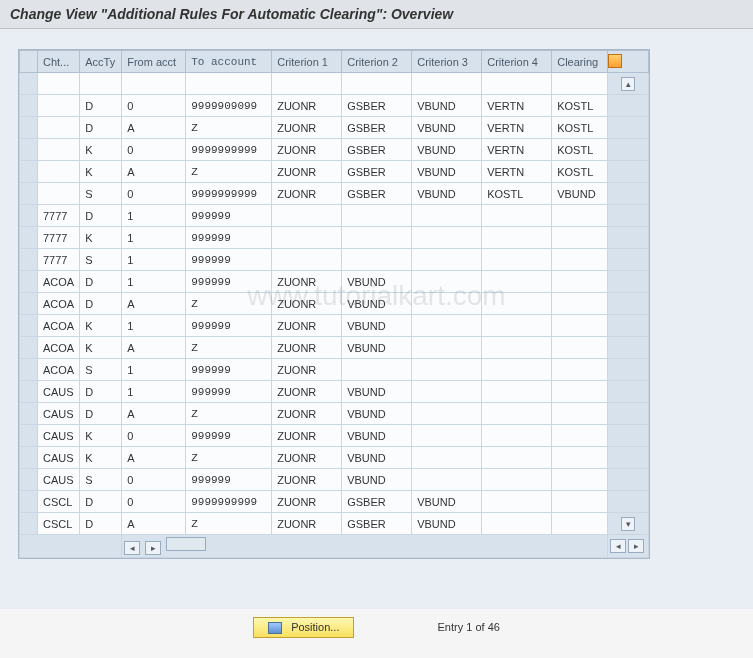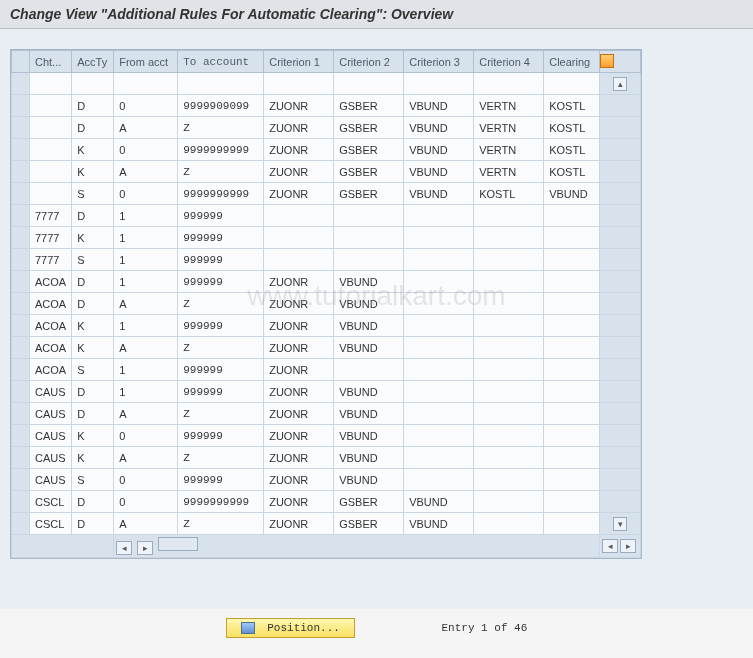--- a/index.html
+++ b/index.html
@@ -16,21 +16,21 @@
     background: #e0e4e8;
     border-bottom: 1px solid #c0c0c0;
     padding: 6px 10px;
     font-weight: bold;
     font-style: italic;
     font-size: 14px;
     color: #333;
   }
   .content-area {
     background: #e8eef4;
-    padding: 20px 10px 10px 10px;
+    padding: 20px 10px 10px 18px;
     height: 580px;
   }
   .table-wrapper {
     background: #fff;
     border: 1px solid #a8b8c8;
     display: inline-block;
   }
   table {
     border-collapse: collapse;
     background: #eef3f8;
@@ -71,21 +71,20 @@
   .hscroll-row td { background:#d8e2ec; height:18px; padding:2px;}
   .hs-btn { width:16px;height:14px;display:inline-block;border:1px solid #9aaabf;background:#eef3f8;text-align:center;font-size:9px;line-height:12px;color:#556;margin-right:2px;}
   .hs-track { width:40px;height:14px;display:inline-block;border:1px solid #9aaabf;background:#e0e8f0;}
   .footer-area {
     position: absolute;
     bottom: 10px;
     left: 0;
     width: 100%;
     text-align: center;
     padding: 10px 0;
-    font-family: Liberation Mono, monospace;
   }
   .position-btn {
     display: inline-block;
     background: linear-gradient(to bottom, #fff8b0, #f8e060);
     border: 1px solid #c0a030;
     padding: 3px 14px;
     font-size: 11px;
     color: #333;
     margin-right: 80px;
     vertical-align: middle;

